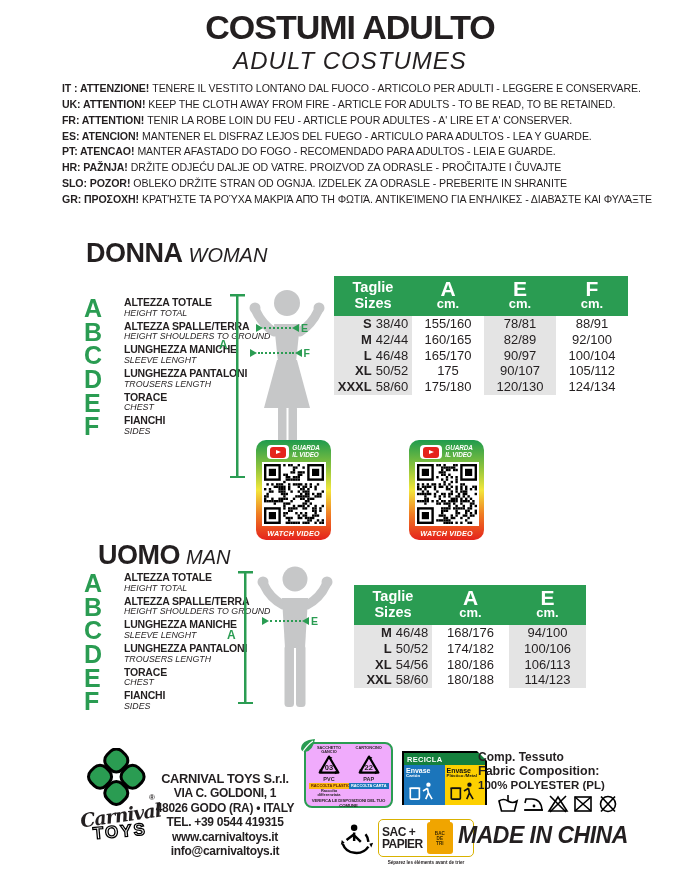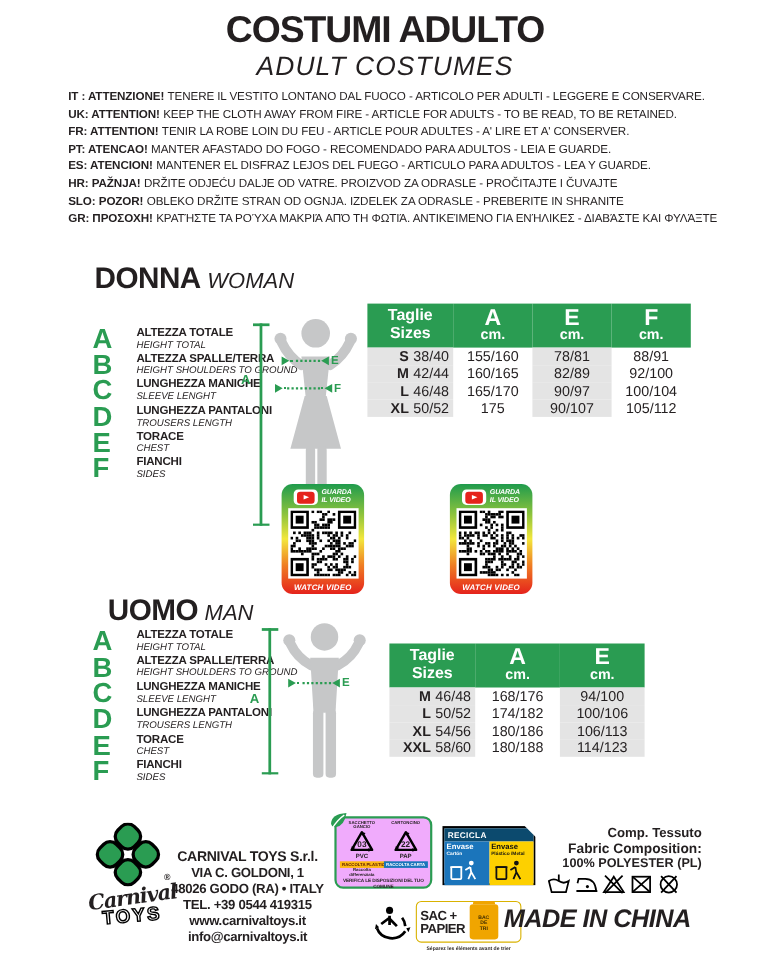--- a/index.html
+++ b/index.html
@@ -81,31 +81,31 @@
   .eco-mat{font-size:5.5px;font-weight:700;line-height:6px;}
   .eco-badge{display:block;margin:1px auto 0;font-size:3.9px;font-weight:700;padding:0.5px 2px;width:max-content;line-height:4.5px;}
   .b-yellow{background:#fdb913;color:#5b1a00;}
   .b-blue{background:#1b75bb;color:#fff;}
   .eco-note1{font-size:3.9px;font-weight:700;line-height:4.5px;}
   .eco-note2{font-size:4.3px;font-weight:900;text-align:center;line-height:5px;letter-spacing:-0.1px;}
 
   
   .recicla{width:85px;height:54px;background:#fff;border:2px solid #000;box-sizing:border-box;
     clip-path:polygon(0 0,calc(100% - 10px) 0,100% 10px,100% 100%,0 100%);}
-  .rec-head{background:#0c4a6e;color:#fff;font-size:7.5px;font-weight:900;padding:1.5px 3px;letter-spacing:0.3px;}
+  .rec-head{background:#15803d;color:#fff;font-size:7.5px;font-weight:900;padding:1.5px 3px;letter-spacing:0.3px;}
   .rec-panels{display:flex;height:40px;}
   .rec-panel{flex:1;padding:1.5px 2px 0;box-sizing:border-box;}
   .rp-blue{background:#1b75bb;color:#fff;}
   .rp-yellow{background:#fdd000;color:#111;}
   .env-t{font-size:7px;font-weight:900;line-height:7px;}
   .env-s{font-size:4.4px;font-weight:700;line-height:4.6px;min-height:5px;}
   .rec-panel svg{display:block;margin-top:2px;}
 
   
-  .comp{width:160px;text-align:right;}
+  .comp{width:160px;text-align:left;}
   .comp .c1{font-size:12px;font-weight:900;line-height:14px;}
   .comp .c2{font-size:12.5px;font-weight:900;line-height:14px;}
   .comp .c3{font-size:11.5px;font-weight:900;line-height:14px;}
   .care-row{display:flex;justify-content:center;gap:3px;margin-top:2px;}
   .made-in{font-size:23px;font-weight:900;font-style:italic;letter-spacing:-0.5px;}
 
   
   .sac-box{width:96px;height:38px;background:#fff;border:1.5px solid #d9b200;border-radius:5px;display:flex;align-items:center;box-sizing:border-box;padding:2px 3px;gap:4px;}
   .sac-txt{font-size:12px;font-weight:900;line-height:12.5px;letter-spacing:-0.5px;}
   .sac-bin{width:26px;height:32px;background:#f0a500;border-radius:3px;position:relative;display:flex;flex-direction:column;align-items:center;justify-content:center;}
@@ -123,23 +123,23 @@
 
   <div class="abs warnings">
 
       <div class="warn-line"><b>IT : ATTENZIONE!</b><span>TENERE IL VESTITO LONTANO DAL FUOCO - ARTICOLO PER ADULTI - LEGGERE E CONSERVARE.</span></div>
 
       <div class="warn-line"><b>UK: ATTENTION!</b><span>KEEP THE CLOTH AWAY FROM FIRE - ARTICLE FOR ADULTS - TO BE READ, TO BE RETAINED.</span></div>
 
       <div class="warn-line"><b>FR: ATTENTION!</b><span>TENIR LA ROBE LOIN DU FEU - ARTICLE POUR ADULTES  - A' LIRE ET A' CONSERVER.</span></div>
 
 
+      <div class="warn-line"><b>ES: ATENCION!</b><span>MANTENER EL DISFRAZ LEJOS DEL FUEGO -  ARTICULO PARA ADULTOS - LEA Y GUARDE.</span></div>
+
       <div class="warn-line"><b>PT: ATENCAO!</b><span>MANTER AFASTADO DO FOGO - RECOMENDADO PARA ADULTOS - LEIA E GUARDE.</span></div>
-
-      <div class="warn-line"><b>ES: ATENCION!</b><span>MANTENER EL DISFRAZ LEJOS DEL FUEGO -  ARTICULO PARA ADULTOS - LEA Y GUARDE.</span></div>
 
       <div class="warn-line"><b>HR: PAŽNJA!</b><span>DRŽITE ODJEĆU DALJE OD VATRE. PROIZVOD ZA ODRASLE - PROČITAJTE I ČUVAJTE</span></div>
 
       <div class="warn-line"><b>SLO: POZOR!</b><span>OBLEKO DRŽITE STRAN OD OGNJA. IZDELEK ZA ODRASLE - PREBERITE IN SHRANITE</span></div>
 
       <div class="warn-line"><b>GR: ΠΡΟΣΟΧΗ!</b><span>ΚΡΑΤΉΣΤΕ ΤΑ ΡΟΎΧΑ ΜΑΚΡΙΆ ΑΠΌ ΤΗ ΦΩΤΙΆ. ΑΝΤΙΚΕΊΜΕΝΟ ΓΙΑ ΕΝΉΛΙΚΕΣ - ΔΙΑΒΆΣΤΕ ΚΑΙ ΦΥΛΆΞΤΕ</span></div>
     </div>
 
   <div class="abs" style="left:86px;top:238px;">
     <span class="sec-title">DONNA</span><span class="sec-sub">WOMAN</span>
@@ -275,20 +275,26 @@
         </tr>
 
         <tr>
           <td class="size-cell"><b>XL</b><span>50/52</span></td>
           <td>175</td>
           <td>90/107</td>
           <td>105/112</td>
         </tr>
 
 
+        <tr>
+          <td class="size-cell"><b>XXXL</b><span>58/60</span></td>
+          <td>175/180</td>
+          <td>120/130</td>
+          <td>124/134</td>
+        </tr>
       </tbody>
   </table>
 
   <div class="abs qr-badge" style="left:256px;top:440px;">
     <div class="qr-top">
         <span class="yt-play">
           <i></i>
         </span>
       <span class="qr-top-text"><span>GUARDA</span><br><span>IL VIDEO</span></span>
       </div>

